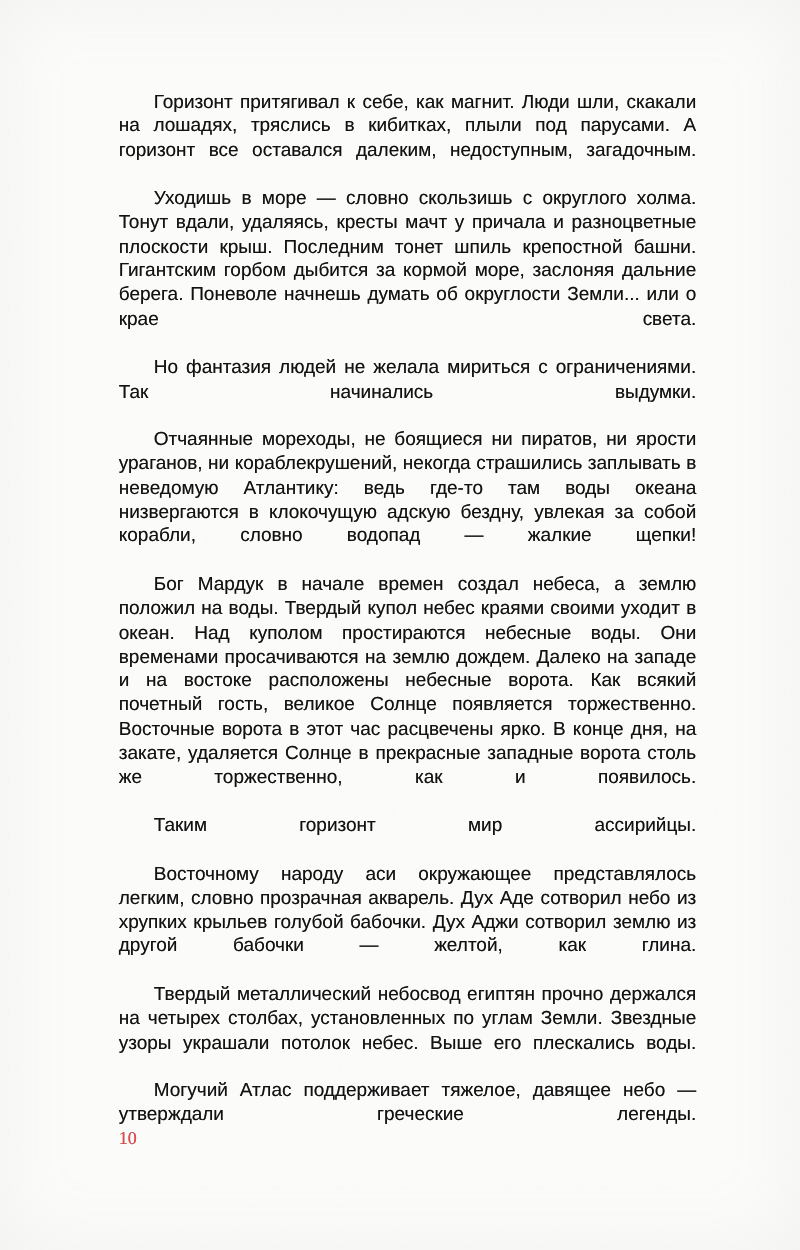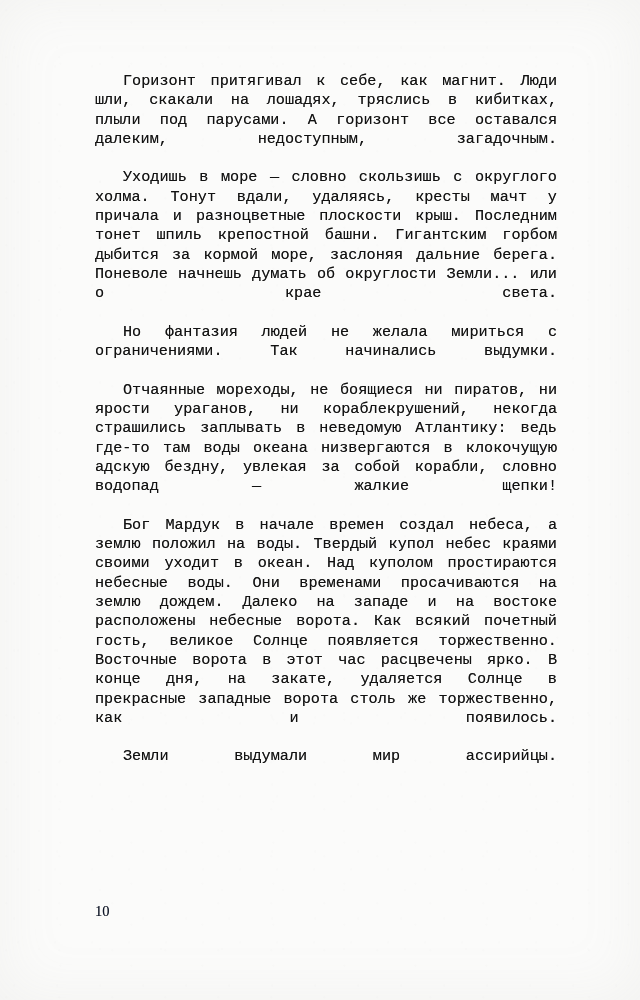--- a/index.html
+++ b/index.html
@@ -40,21 +40,21 @@
     left: 95px;
     top: 72px;
     width: 462px;
   }
 
   .para {
     margin: 0;
     text-indent: 28px;
     text-align: justify;
     text-justify: inter-word;
-    font-family: Liberation Mono, monospace;
+    font-family: Liberation Sans, sans-serif;
     font-size: 15.2px;
     line-height: 19.3px;
     color: #121212;
     
     -webkit-font-smoothing: antialiased;
     text-shadow: 0 0 0.45px rgba(0,0,0,0.55);
     hyphens: manual;
     word-spacing: 0.1px;
   }
 
@@ -65,35 +65,38 @@
     width: 100%;
   }
 
   .page-number {
     position: absolute;
     left: 95px;
     top: 902px;
     font-family: "Liberation Serif", "DejaVu Serif", serif;
     font-size: 14.5px;
     line-height: 18px;
-    color: #0f172a;
+    color: #ef4444;
     text-shadow: 0 0 0.45px rgba(0,0,0,0.5);
   }
 </style>
 </head>
 <body>
 
 <div class="page">
 
   <div class="grain"></div>
 
   <div class="textblock">
     <p class="para">Горизонт притягивал к себе, как магнит. Люди шли, скакали на лошадях, тряслись в кибитках, плыли под парусами. А горизонт все оставался далеким, недоступным, загадочным.</p>
     <p class="para">Уходишь в море — словно скользишь с округлого холма. Тонут вдали, удаляясь, кресты мачт у причала и разноцветные плоскости крыш. Последним тонет шпиль крепостной башни. Гигантским горбом дыбится за кормой море, заслоняя дальние берега. Поневоле начнешь думать об округлости Земли... или о крае света.</p>
     <p class="para">Но фантазия людей не желала мириться с ограничениями. Так начинались выдумки.</p>
     <p class="para">Отчаянные мореходы, не боящиеся ни пиратов, ни ярости ураганов, ни кораблекрушений, некогда страшились заплывать в неведомую Атлантику: ведь где-то там воды океана низвергаются в клокочущую адскую бездну, увлекая за собой корабли, словно водопад — жалкие щепки!</p>
     <p class="para">Бог Мардук в начале времен создал небеса, а землю положил на воды. Твердый купол небес краями своими уходит в океан. Над куполом простираются небесные воды. Они временами просачиваются на землю дождем. Далеко на западе и на востоке расположены небесные ворота. Как всякий почетный гость, великое Солнце появляется торжественно. Восточные ворота в этот час расцвечены ярко. В конце дня, на закате, удаляется Солнце в прекрасные западные ворота столь же торжественно, как и появилось.</p>
-    <p class="para">Земли выдумали мир ассирийцы.</p>
+    <p class="para">Таким горизонт мир ассирийцы.</p>
+    <p class="para">Восточному народу аси окружающее представлялось легким, словно прозрачная акварель. Дух Аде сотворил небо из хрупких крыльев голубой бабочки. Дух Аджи сотворил землю из другой бабочки — желтой, как глина.</p>
+    <p class="para">Твердый металлический небосвод египтян прочно держался на четырех столбах, установленных по углам Земли. Звездные узоры украшали потолок небес. Выше его плескались воды.</p>
+    <p class="para">Могучий Атлас поддерживает тяжелое, давящее небо — утверждали греческие легенды.</p>
   </div>
 
   <div class="page-number">10</div>
 
 </div>
 
 </body></html>

